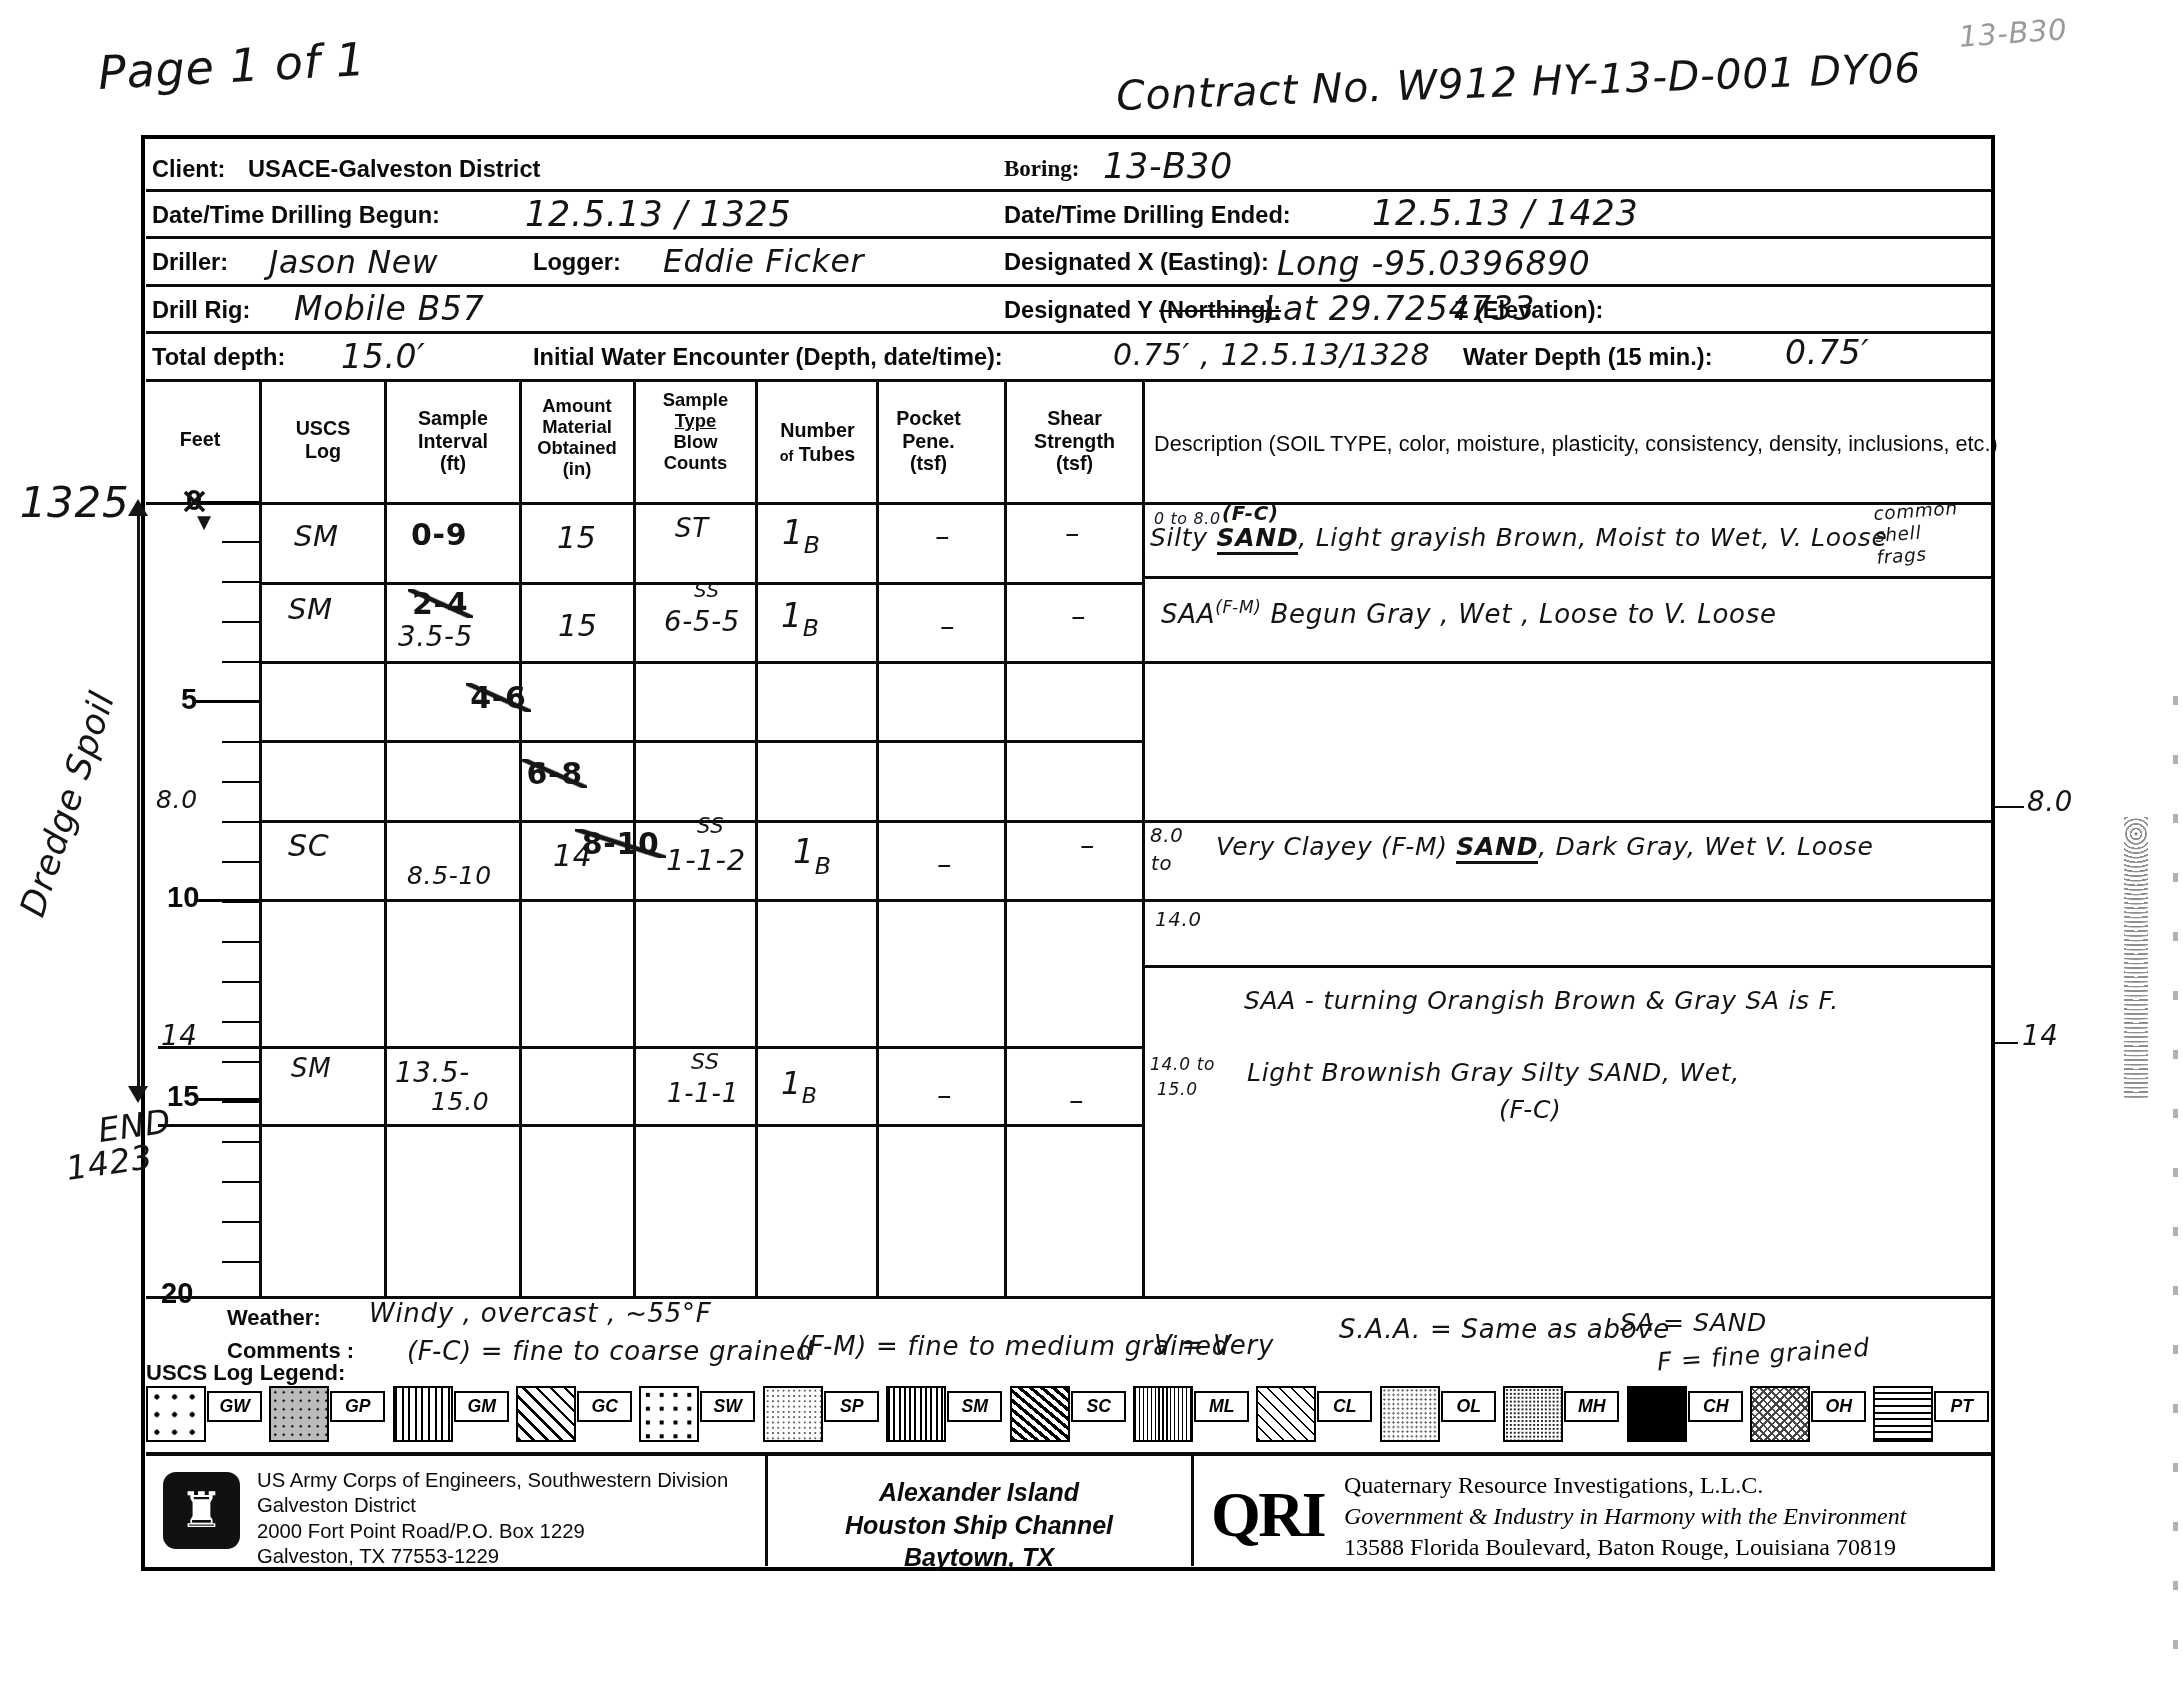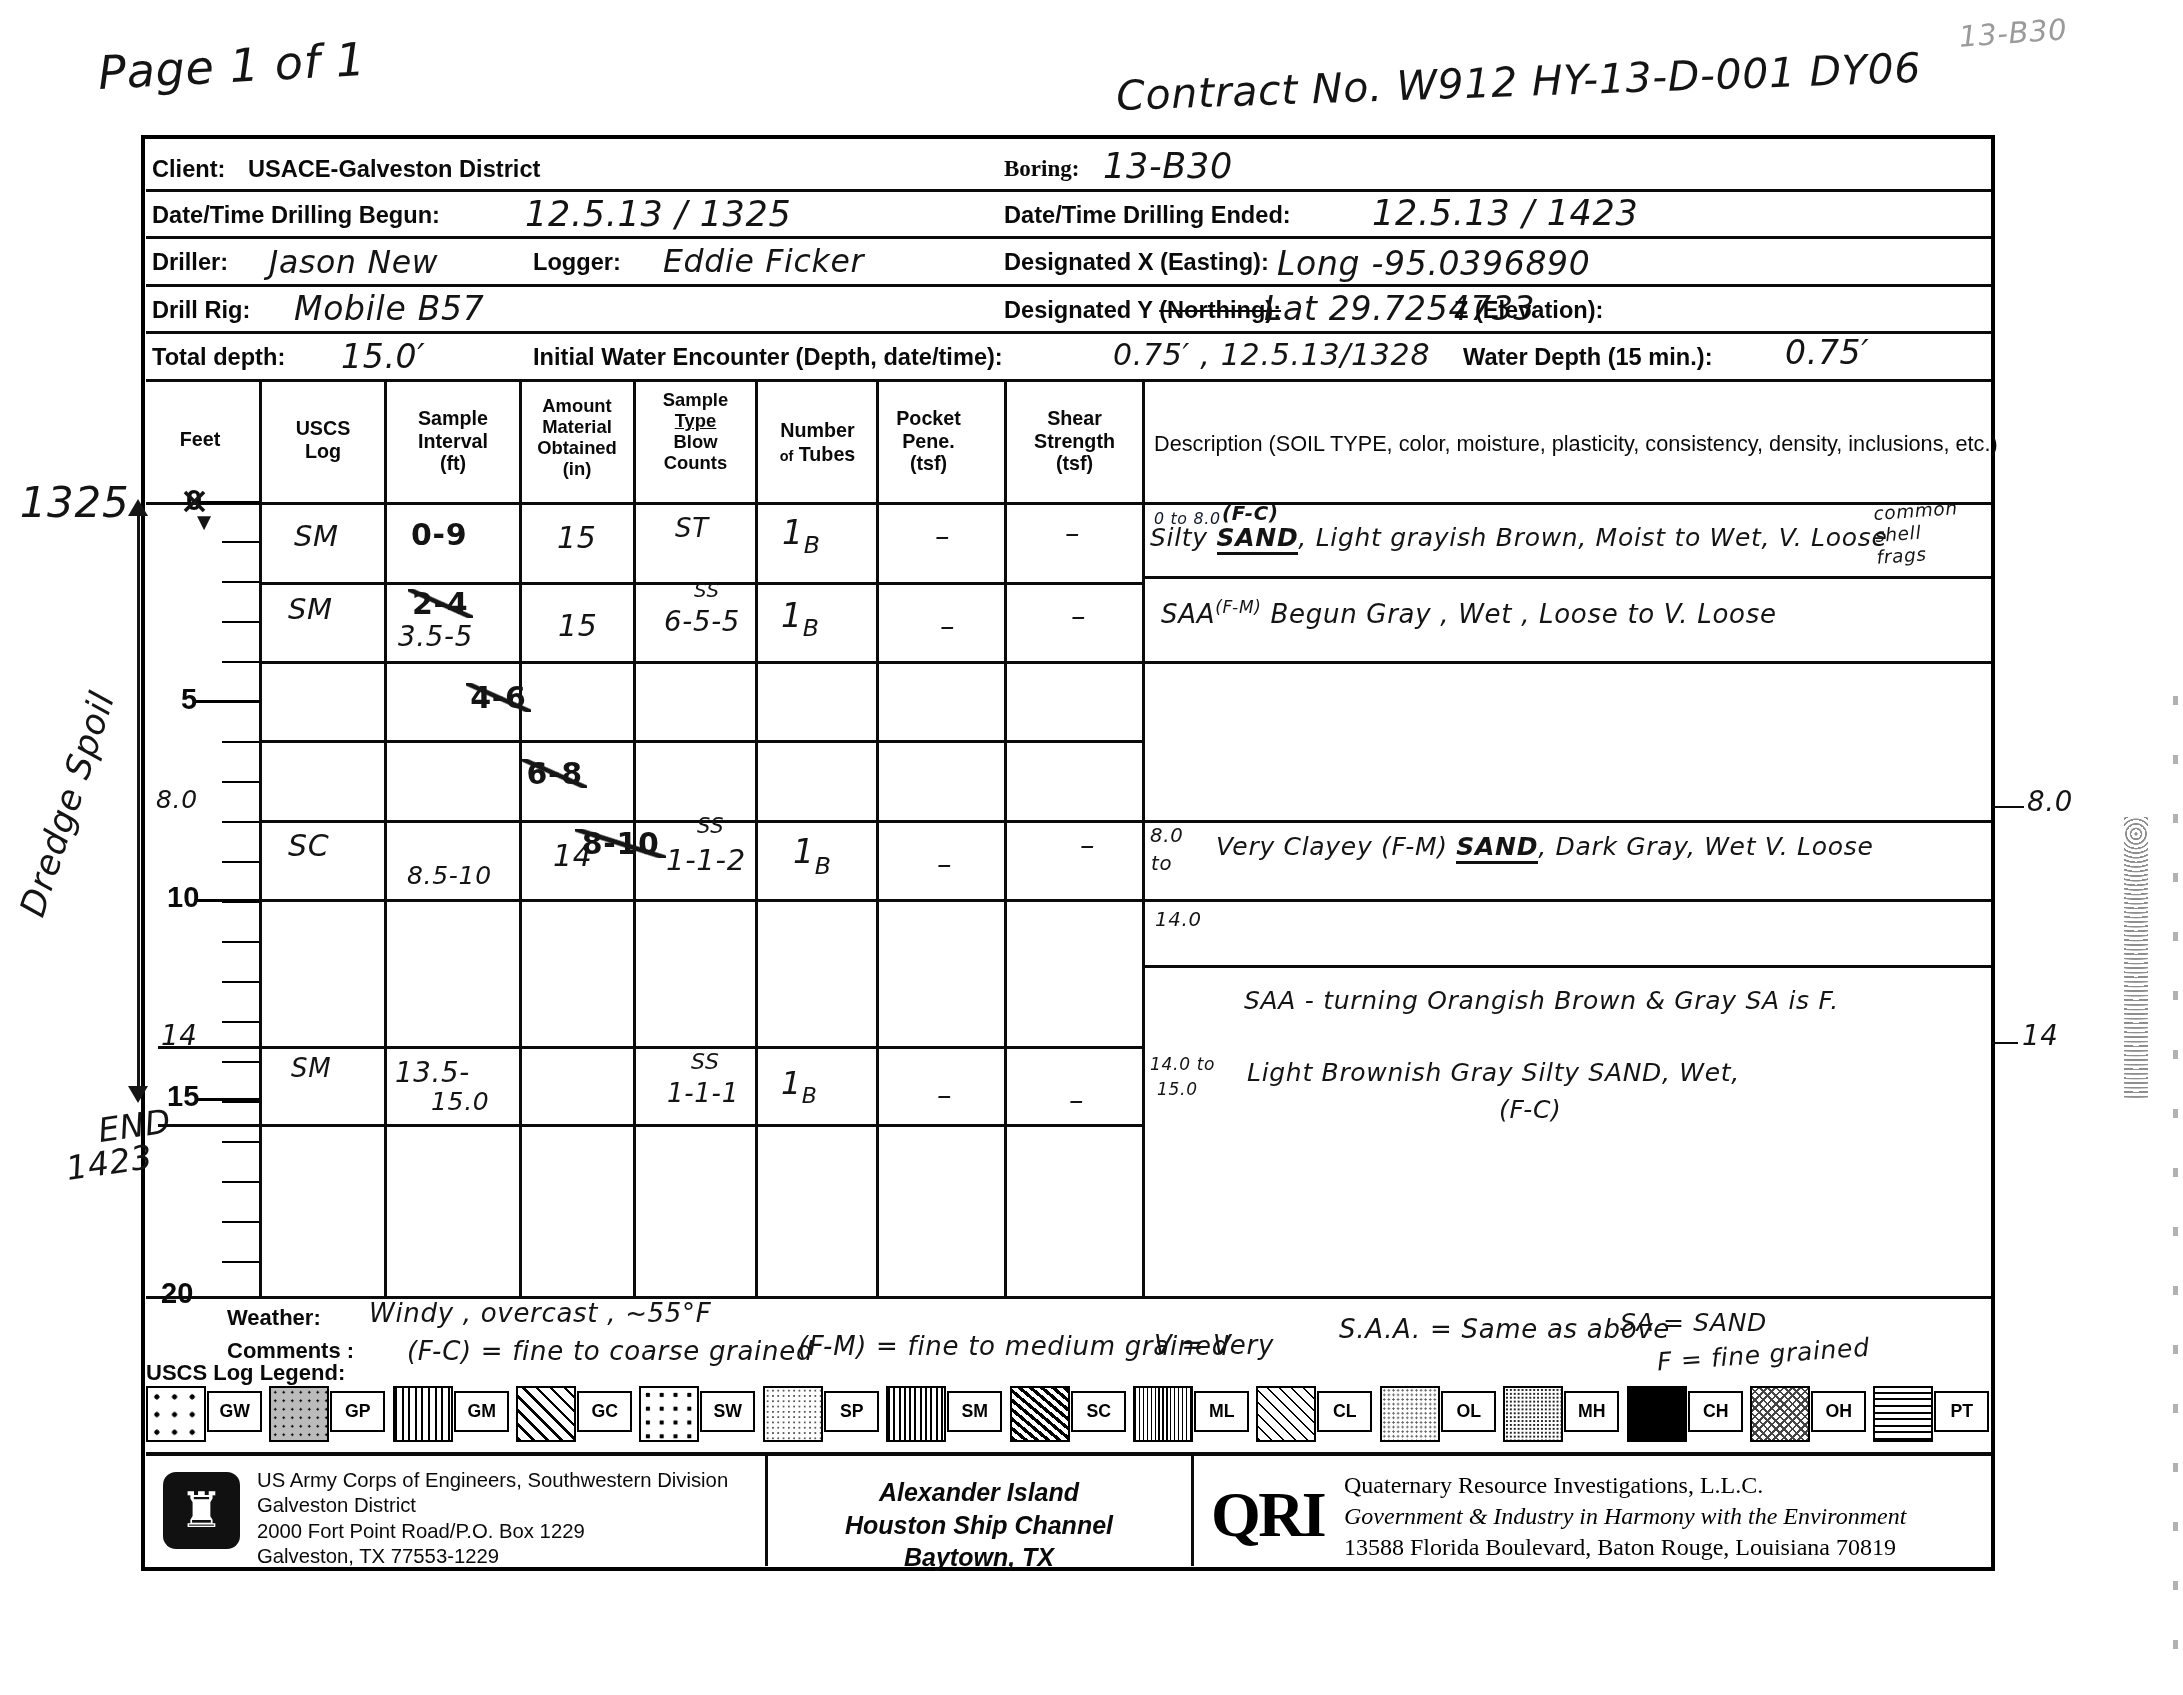--- a/index.html
+++ b/index.html
@@ -27,22 +27,22 @@
   .ticks-minor{position:absolute;left:222px;top:501px;width:37px;height:798px;
      background:repeating-linear-gradient(to bottom,#000 0 2px,transparent 2px 40px);}
   .ticks-major{position:absolute;left:196px;top:501px;width:64px;height:798px;
      background:repeating-linear-gradient(to bottom,#000 0 2.6px,transparent 2.6px 199px);}
   .dredge-line{position:absolute;left:137px;top:507px;width:3.3px;height:588px;background:#151515;}
   .tri{width:0;height:0;position:absolute;}
   .tri-up{border-left:10.5px solid transparent;border-right:10.5px solid transparent;border-bottom:17px solid #151515;}
   .tri-down{border-left:10.5px solid transparent;border-right:10.5px solid transparent;border-top:17px solid #151515;}
   .legend-item{position:absolute;top:1386px;height:60px;display:flex;align-items:flex-start;}
   .sw{width:60px;height:56px;border:2px solid #000;box-sizing:border-box;background-color:#fff;}
-  .lab{width:55px;height:41px;border:2px solid #000;box-sizing:border-box;background:#fff;
-       display:flex;align-items:center;justify-content:center;font-weight:bold;font-size:17.7px;margin-left:1.3px;margin-top:5.3px;}
+  .lab{width:55px;height:31px;border:2px solid #000;box-sizing:border-box;background:#fff;
+       display:flex;align-items:center;justify-content:center;font-weight:bold;font-size:17.7px;margin-left:1.3px;margin-top:5.3px;font-style:italic;}
   .p-gw{background-image:radial-gradient(#000 19%,transparent 22%);background-size:17.7px 17.7px;}
   .p-gp{background-image:radial-gradient(#000 16%,transparent 19%),linear-gradient(#bbb,#bbb);background-size:8.5px 8.5px,100% 100%;}
   .p-gm{background-image:repeating-linear-gradient(90deg,#000 0 2px,#fff 2px 6.6px);}
   .p-gc{background-image:repeating-linear-gradient(45deg,#000 0 2.6px,#fff 2.6px 9.8px);}
   .p-sw{background-image:radial-gradient(#000 23%,transparent 26%);background-size:13.8px 13.8px;}
   .p-sp{background-image:radial-gradient(#555 30%,transparent 34%);background-size:5.3px 5.3px;}
   .p-sm{background-image:repeating-linear-gradient(90deg,#000 0 2px,#fff 2px 5.3px);}
   .p-sc{background-image:repeating-linear-gradient(40deg,#000 0 3.3px,#fff 3.3px 7.2px);}
   .p-ml{background-image:repeating-linear-gradient(90deg,#000 0 1.3px,#fff 1.3px 3.9px);}
   .p-cl{background-image:repeating-linear-gradient(45deg,#000 0 2px,#fff 2px 8.5px);}

